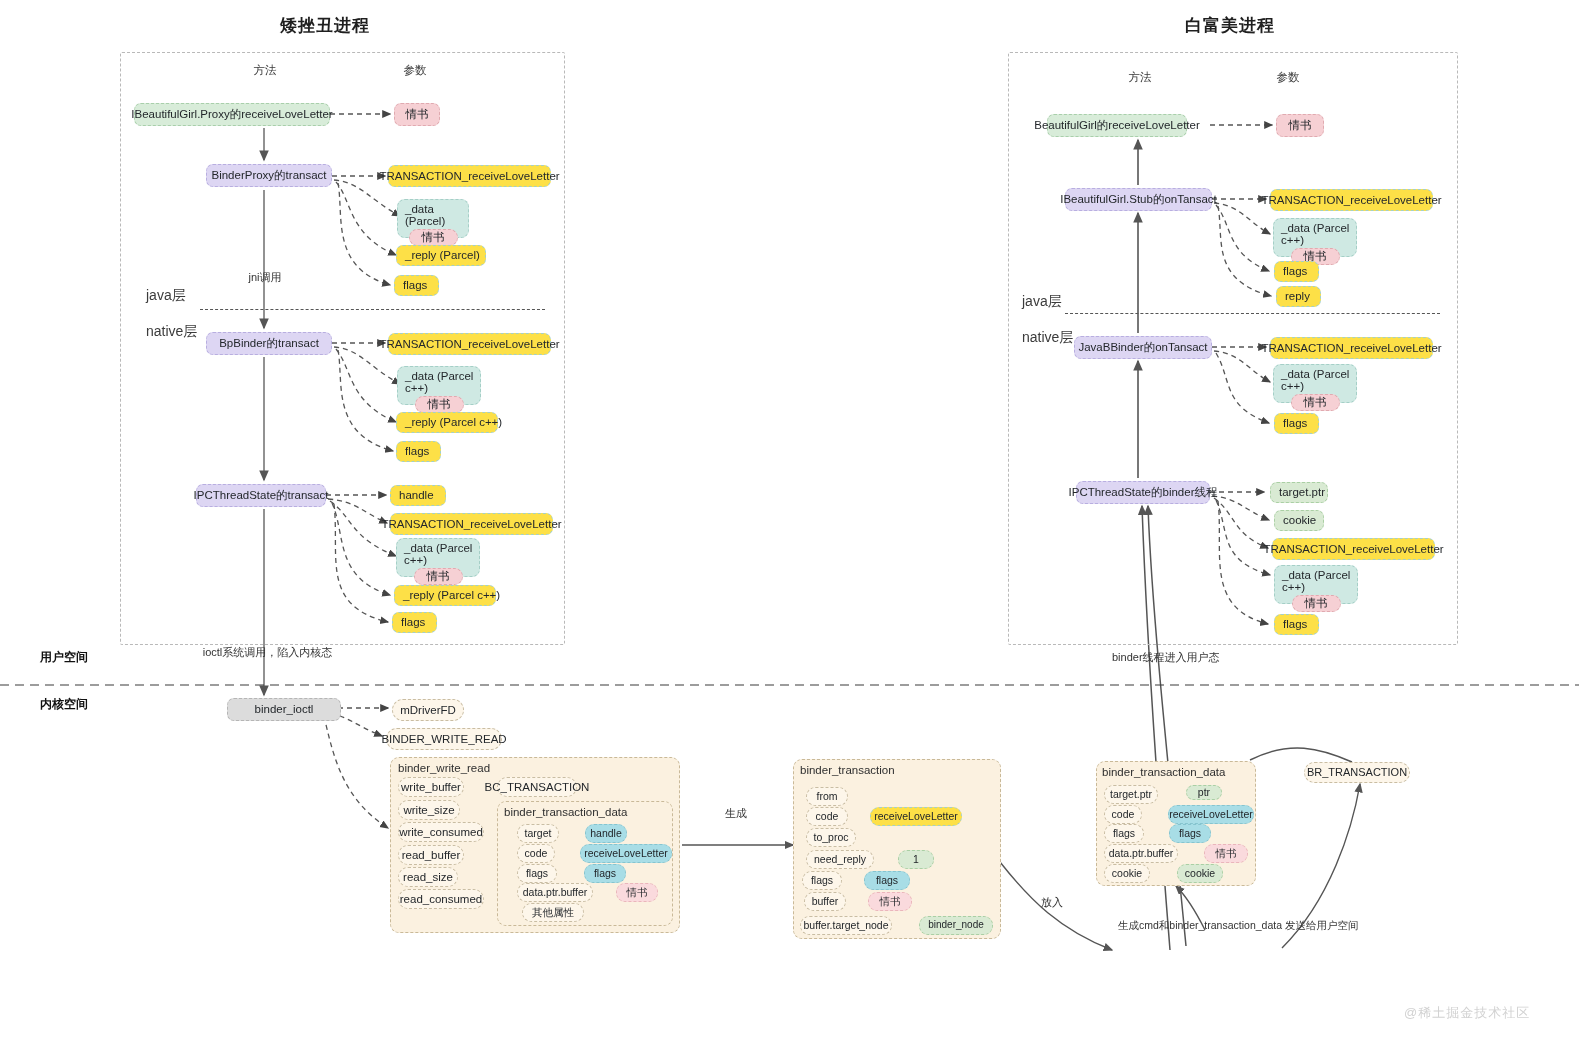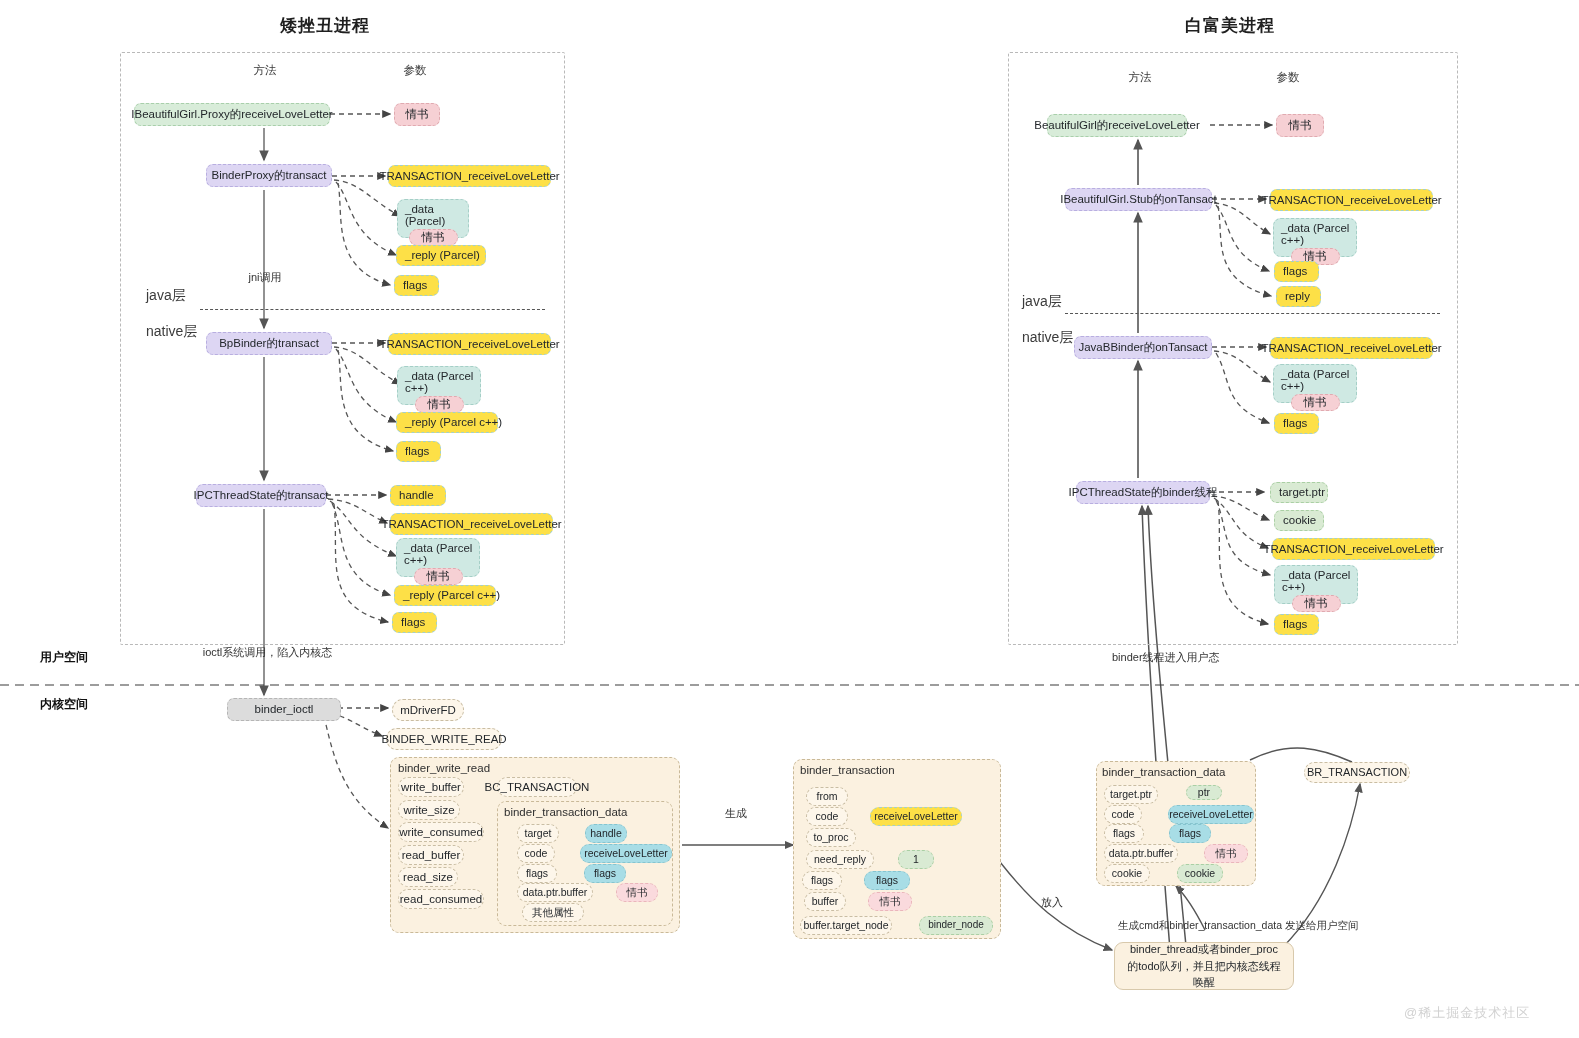--- a/index.html
+++ b/index.html
@@ -306,21 +306,19 @@
   <div class="abs node cyan" style="left:1169px;top:824px;width:42px;height:19px;font-size:10.5px;border-radius:9px;">flags</div>
 
   <div class="abs node white-oval" style="left:1104px;top:844px;width:74px;height:19px;font-size:10.5px;">data.ptr.buffer</div>
   <div class="abs node pink2" style="left:1204px;top:844px;width:44px;height:19px;font-size:10.5px;border-radius:9px;">情书</div>
 
   <div class="abs node white-oval" style="left:1104px;top:864px;width:46px;height:19px;font-size:10.5px;">cookie</div>
   <div class="abs node green2" style="left:1177px;top:864px;width:46px;height:19px;font-size:10.5px;border-radius:9px;">cookie</div>
 
   <div class="abs node white-oval" style="left:1304px;top:762px;width:106px;height:21px;font-size:11px;">BR_TRANSACTION</div>
 
-  <div class="abs" style="left:1114px;top:942px;width:180px;height:48px;background:#fbf1e0;border:1px solid #d8c9ac;border-radius:9px;
-              display:flex;align-items:center;justify-content:center;text-align:center;font-size:11px;color:#23272b;line-height:1.5;padding:0 10px;box-sizing:border-box;">binder_thread或者binder_proc的todo队列，并且把内核态线程唤醒</div>
 
   <div class="abs edge-label" style="left:1028px;top:895px;width:48px;">放入</div>
   <div class="abs edge-label" style="left:1118px;top:919px;width:240px;text-align:left;font-size:10.5px;">生成cmd和binder_transaction_data 发送给用户空间</div>
 
   <div class="wm" style="left:1404px;top:1004px;">@稀土掘金技术社区</div>
 
 </div>
 
 </body></html>

